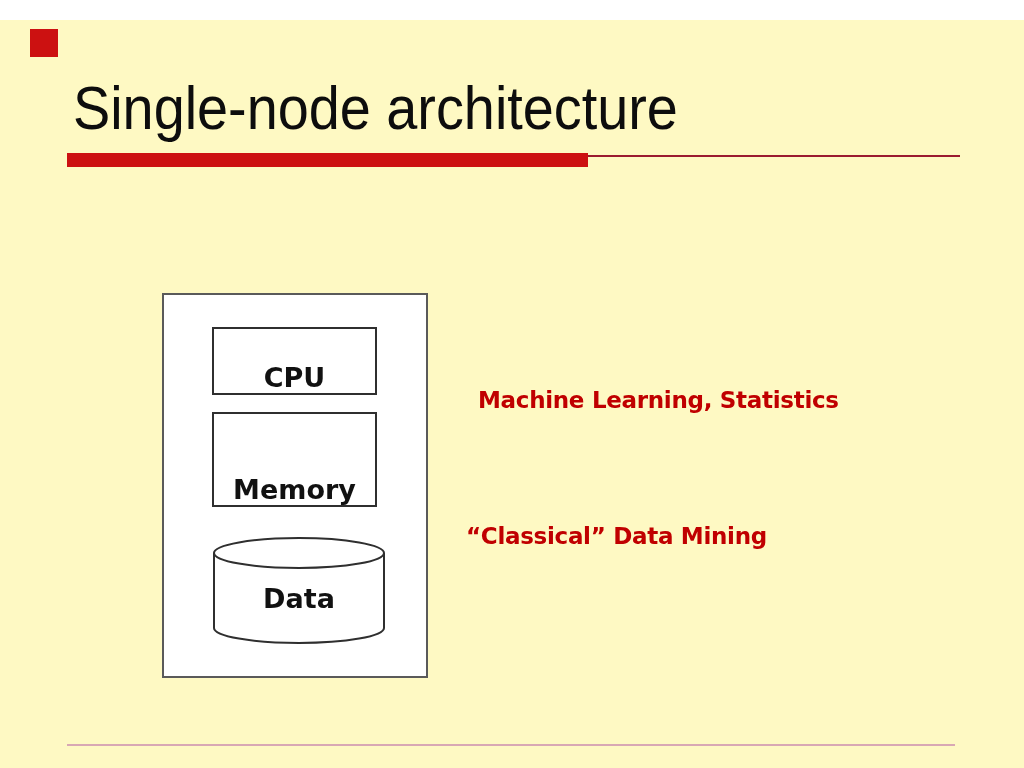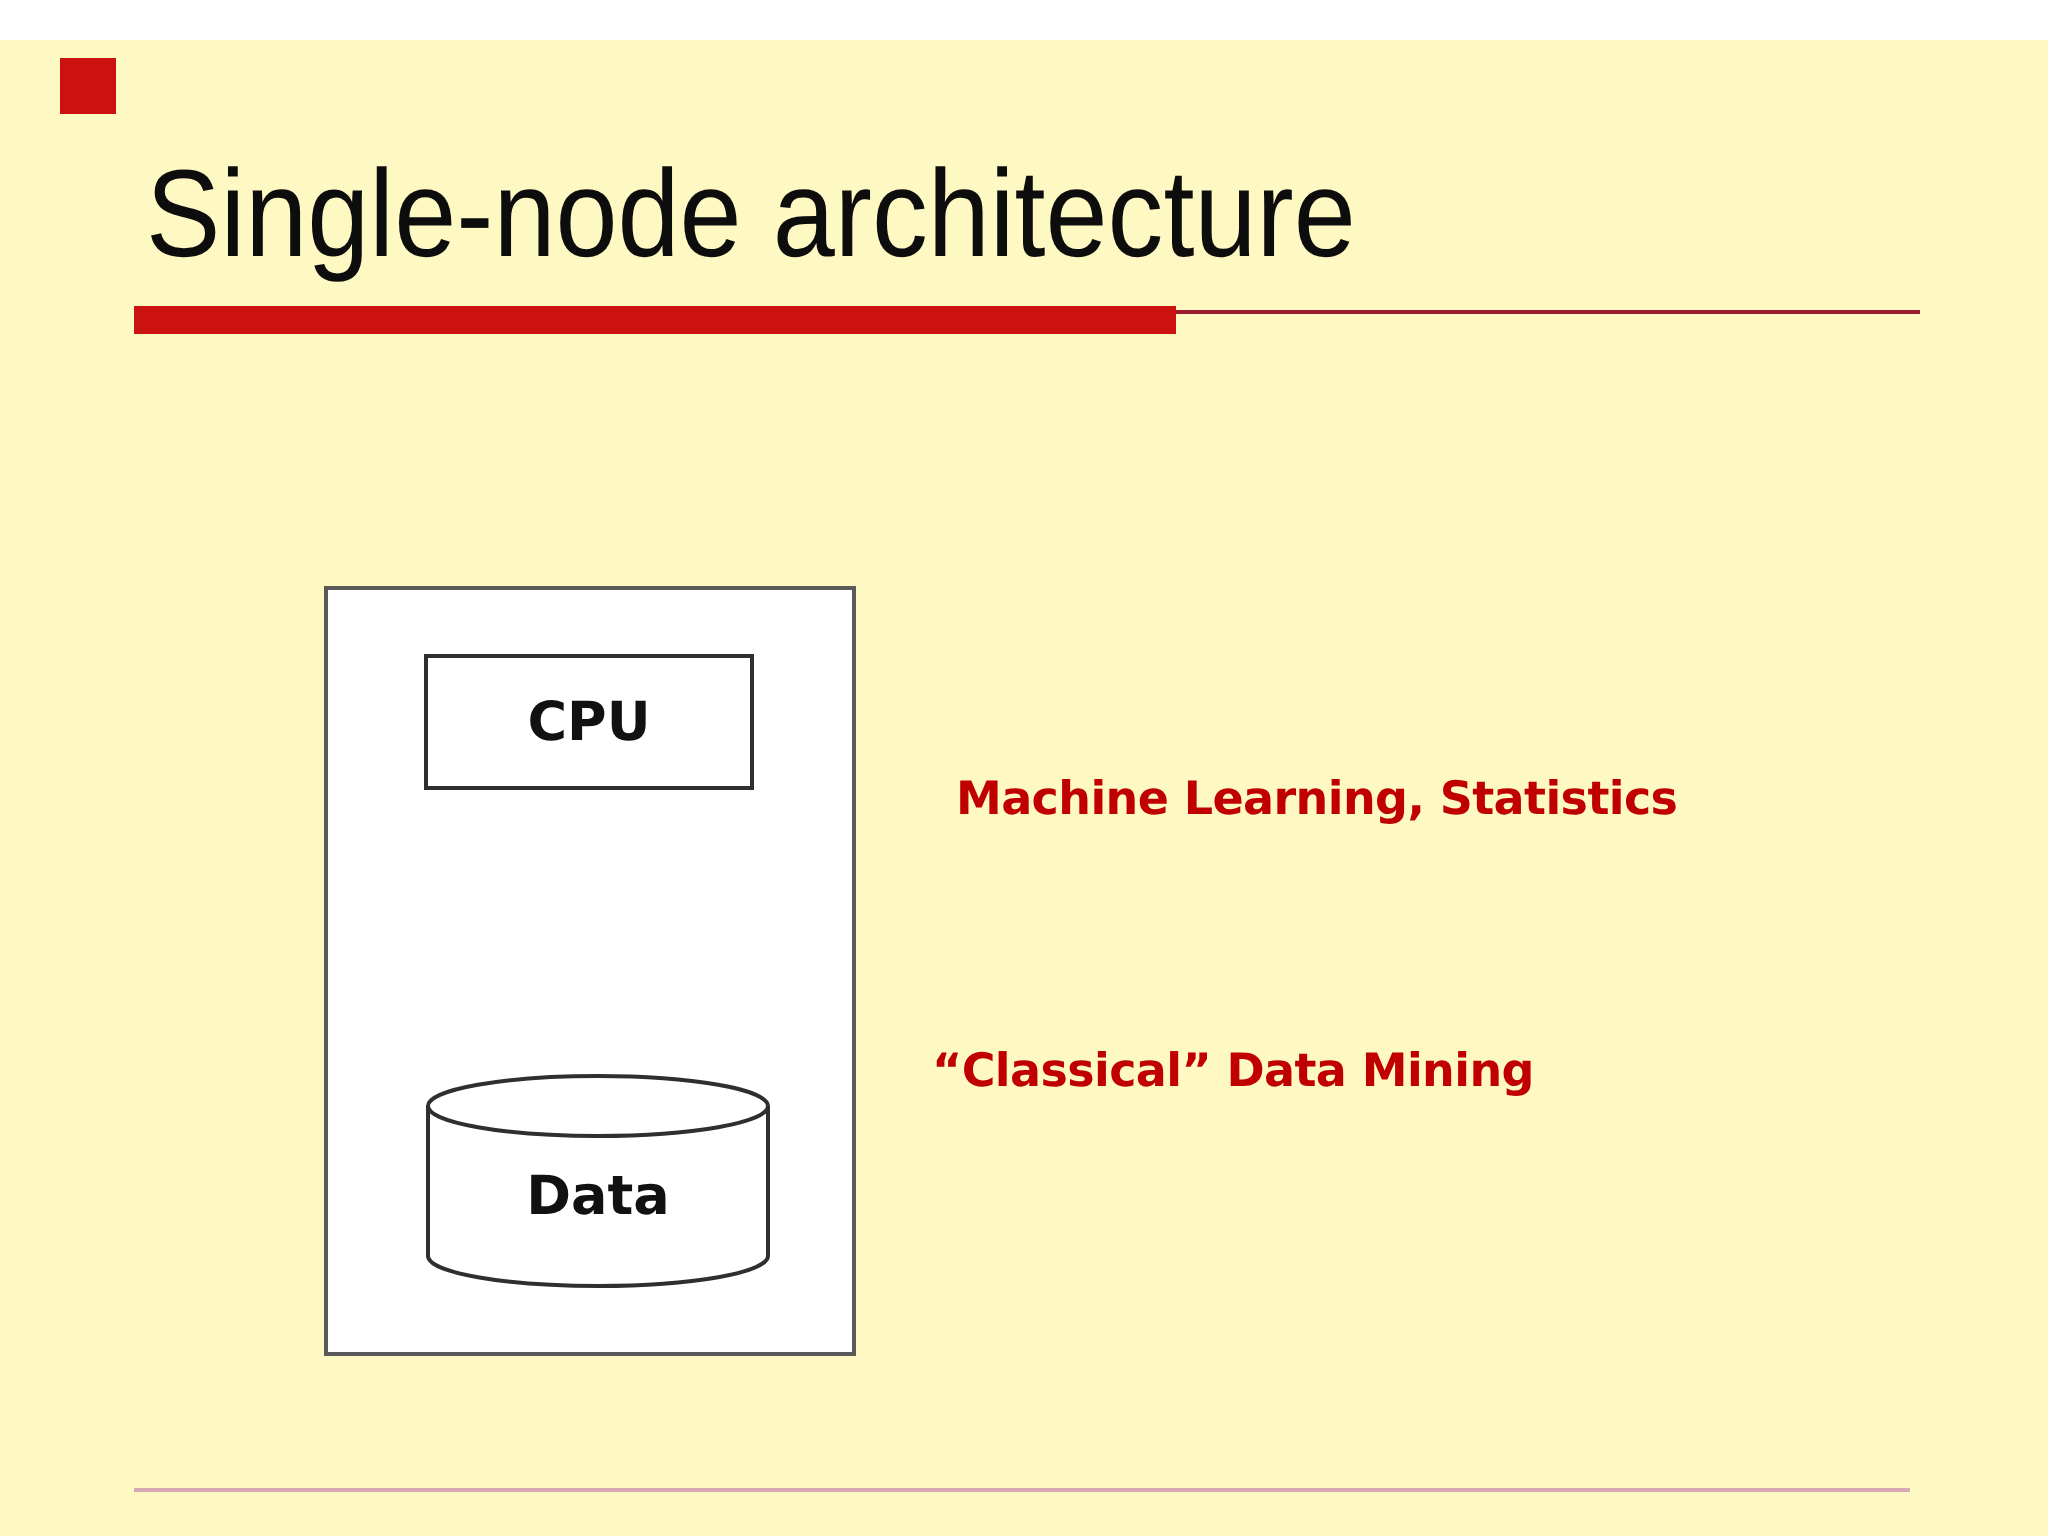--- a/index.html
+++ b/index.html
@@ -64,21 +64,21 @@
     background: #ffffff;
   }
   .comp-box {
     position: absolute;
     left: 212px;
     width: 165px;
     border: 2px solid var(--diagram-border, #2f2f2f);
     box-sizing: border-box;
     background: #ffffff;
     display: flex;
-    align-items: center;
+    align-items: flex-end;
     justify-content: center;
   }
   .cpu-box { top: 307px; height: 68px; }
   .memory-box { top: 392px; height: 95px; }
   .comp-label, .disk-label {
     font-family: "DejaVu Sans", sans-serif;
     font-weight: bold;
     font-size: 27px;
     color: #111111;
   }
@@ -128,20 +128,23 @@
 
   <div class="rule-thin"></div>
   <div class="rule-bar"></div>
 
   <div class="node-outline"></div>
 
   <div class="comp-box cpu-box">
     <span class="comp-label">CPU</span>
   </div>
 
+  <div class="comp-box memory-box">
+    <span class="comp-label">Memory</span>
+  </div>
 
   <svg class="disk-svg" viewBox="0 0 176 112" xmlns="http://www.w3.org/2000/svg" aria-hidden="true">
     <path d="M3,17 L3,92 A85,15 0 0 0 173,92 L173,17" fill="#ffffff" stroke="#2f2f2f" stroke-width="2"></path>
     <ellipse cx="88" cy="17" rx="85" ry="15" fill="#ffffff" stroke="#2f2f2f" stroke-width="2"></ellipse>
   </svg>
   <div class="disk-label">Data</div>
 
   <div class="annotation annotation-ml">Machine Learning, Statistics</div>
 
   <div class="annotation annotation-dm">“Classical” Data Mining</div>

